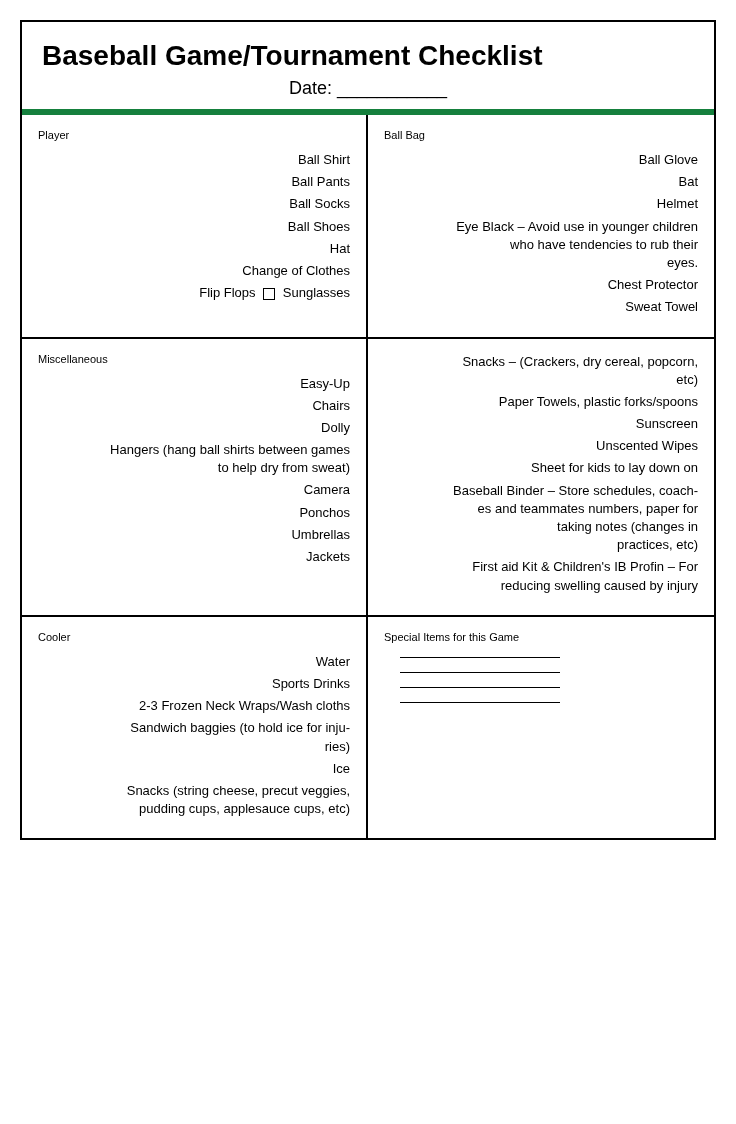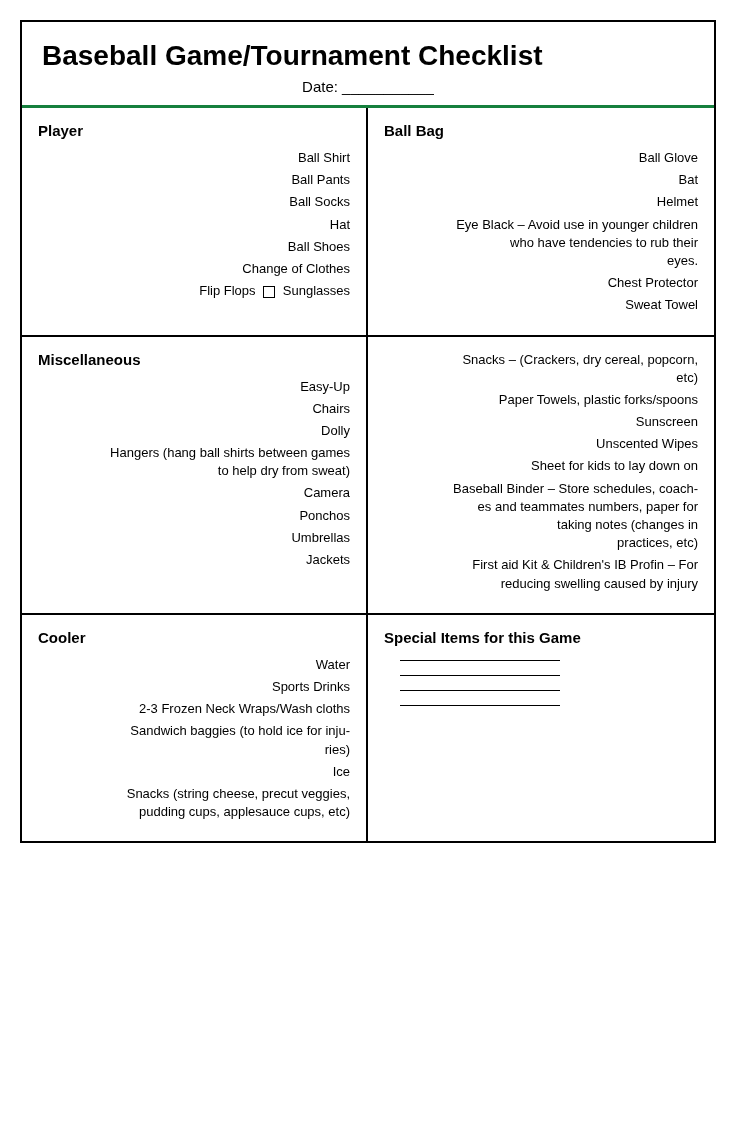--- a/index.html
+++ b/index.html
@@ -9,48 +9,48 @@
       width: 736px;
       min-height: 1124px;
       padding: 20px;
     }
     .outer-border {
       border: 2px solid #000;
       width: 100%;
     }
     .header {
       padding: 18px 20px 10px 20px;
-      border-bottom: 3px solid #15803d;
+      border-bottom: 6px solid #15803d;
       text-align: left;
     }
     .header h1 {
       font-size: 28px;
       font-weight: bold;
       color: #000;
       margin-bottom: 6px;
     }
     .header .date-line {
       text-align: center;
-      font-size: 15px;
+      font-size: 18px;
     }
     .grid-container {
       display: grid;
       grid-template-columns: 1fr 1fr;
     }
     .cell {
       border-bottom: 2px solid #000;
       padding: 14px 16px 16px 16px;
       vertical-align: top;
     }
     .cell:nth-child(odd) {
       border-right: 2px solid #000;
     }
     .cell-title {
-      font-size: 15px;
-      font-weight: bold;
+      font-size: 11px;
+      font-weight: normal;
       margin-bottom: 10px;
     }
     .item-list {
       list-style: none;
       padding: 0;
     }
     .item-list li {
       font-size: 13px;
       margin-bottom: 4px;
       padding-left: 16px;
@@ -82,22 +82,22 @@
   </div>
 
   <div class="grid-container">
 
     <div class="cell">
       <div class="cell-title">Player</div>
       <ul class="item-list">
         <li>Ball Shirt</li>
         <li>Ball Pants</li>
         <li>Ball Socks</li>
+        <li>Ball Shoes</li>
         <li>Hat</li>
-        <li>Ball Shoes</li>
         <li>Change of Clothes</li>
         <li>Flip Flops <span class="checkbox-inline"></span> Sunglasses</li>
       </ul>
     </div>
 
     <div class="cell">
       <div class="cell-title">Ball Bag</div>
       <ul class="item-list">
         <li>Ball Glove</li>
         <li>Bat</li>

